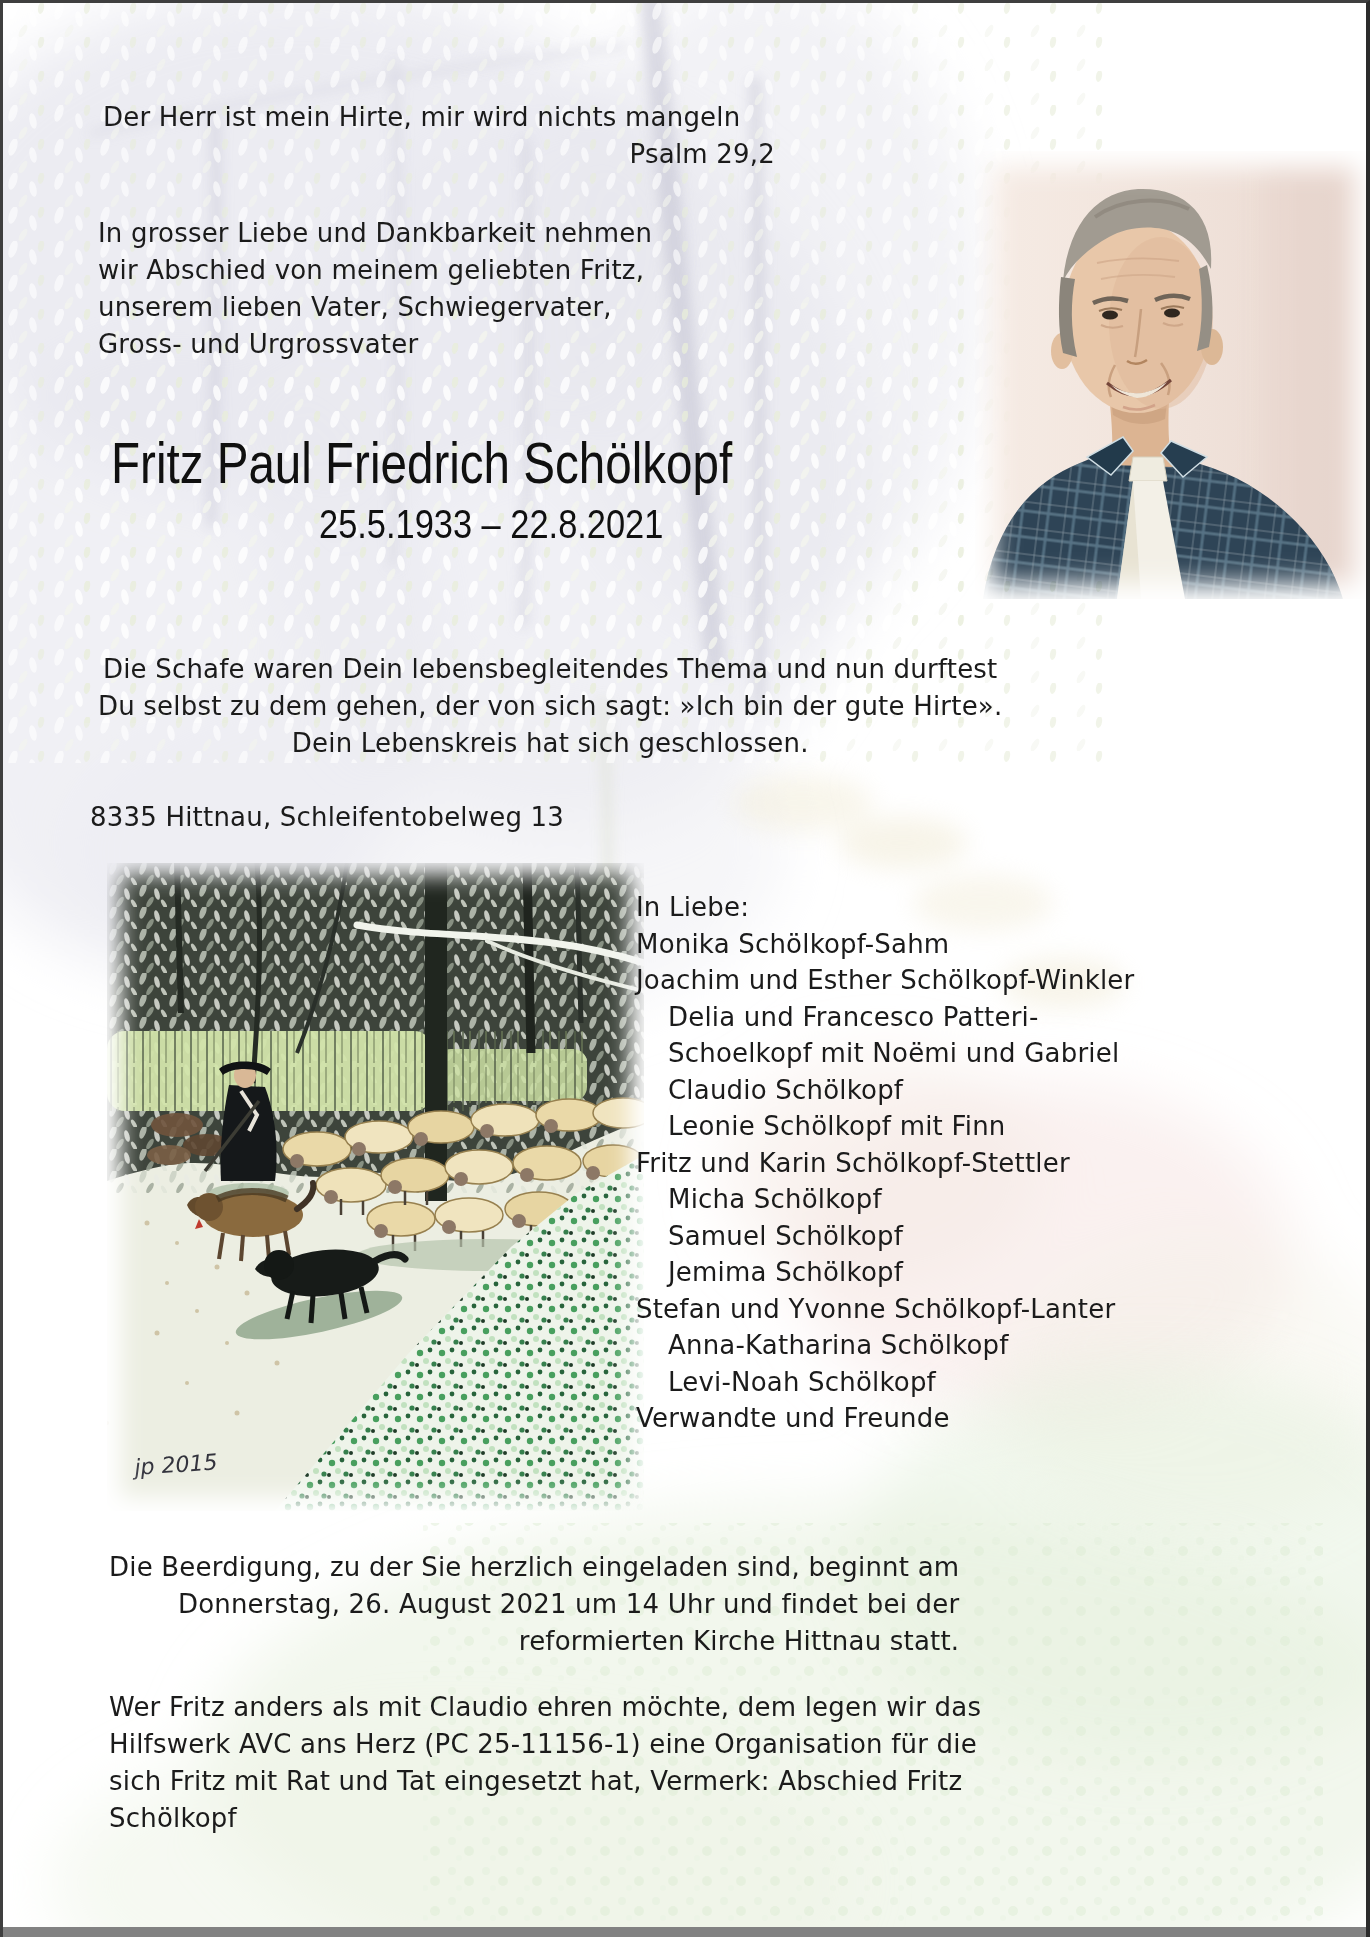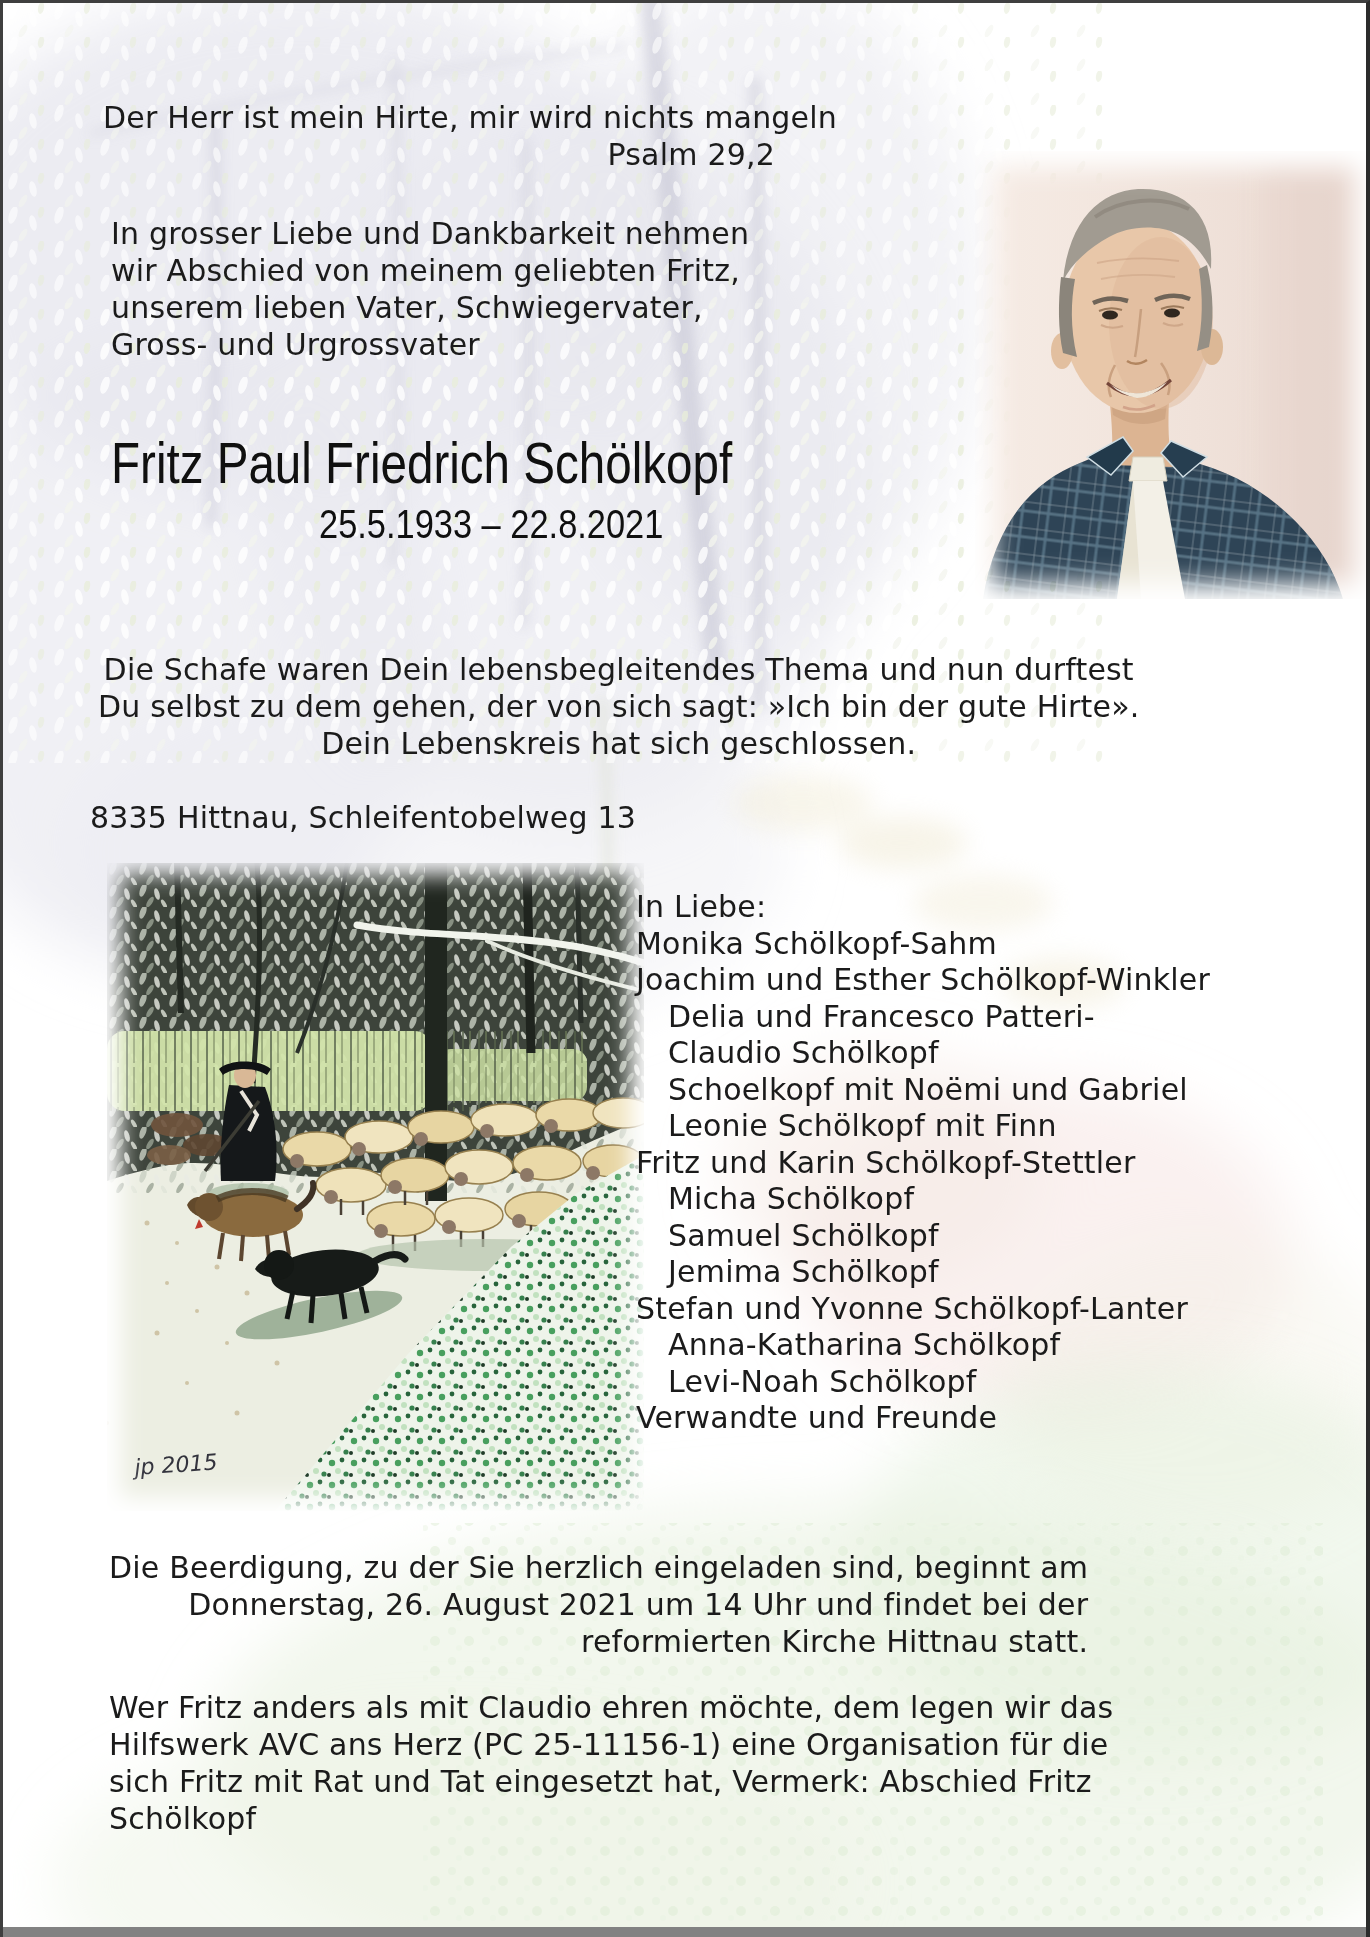--- a/index.html
+++ b/index.html
@@ -9,24 +9,24 @@
     background:#ffffff;
     overflow:hidden;
     border-left:3px solid #3f3f3f;
     border-top:3px solid #3f3f3f;
     border-right:4px solid #2b2b2b;
     box-sizing:border-box;
     font-family:"DejaVu Sans", sans-serif;
     color:#1b1b1b;
   }
   .bg{position:absolute;left:0;top:0;z-index:0;}
-  .txt{position:absolute;z-index:3;font-size:30px;line-height:37px;letter-spacing:.2px;color:#1b1b1b;white-space:nowrap;}
+  .txt{position:absolute;z-index:3;font-size:26px;line-height:37px;letter-spacing:.2px;color:#1b1b1b;white-space:nowrap;}
   .quote-block{left:100px;top:96px;width:672px;}
   .quote-src{text-align:right;}
-  .intro-block{left:108px;top:212px;}
+  .intro-block{left:95px;top:212px;}
   .name-block{left:108px;top:428px;width:760px;z-index:3;position:absolute;}
   .name{
     display:inline-block;
     font-family:"Liberation Sans", sans-serif;
     font-size:58px;line-height:64px;color:#101010;
     transform:scale(.82,1);transform-origin:0 50%;
     white-space:nowrap;letter-spacing:0;
   }
   .dates-line{text-align:center;margin-top:6px;}
   .dates{
@@ -372,22 +372,22 @@
 
       <text x="28" y="612" font-family="DejaVu Sans, sans-serif" font-style="italic" font-size="22" fill="#33333d" transform="rotate(-4 28 612)">jp 2015</text>
     </g>
   </svg>
 
   <div class="txt family-block">
     <div>In Liebe:</div>
     <div>Monika Schölkopf-Sahm</div>
     <div>Joachim und Esther Schölkopf-Winkler</div>
     <div class="indent">Delia und Francesco Patteri-</div>
+    <div class="indent">Schoelkopf mit Noëmi und Gabriel</div>
     <div class="indent">Claudio Schölkopf</div>
-    <div class="indent">Schoelkopf mit Noëmi und Gabriel</div>
     <div class="indent">Leonie Schölkopf mit Finn</div>
     <div>Fritz und Karin Schölkopf-Stettler</div>
     <div class="indent">Micha Schölkopf</div>
     <div class="indent">Samuel Schölkopf</div>
     <div class="indent">Jemima Schölkopf</div>
     <div>Stefan und Yvonne Schölkopf-Lanter</div>
     <div class="indent">Anna-Katharina Schölkopf</div>
     <div class="indent">Levi-Noah Schölkopf</div>
     <div>Verwandte und Freunde</div>
   </div>

